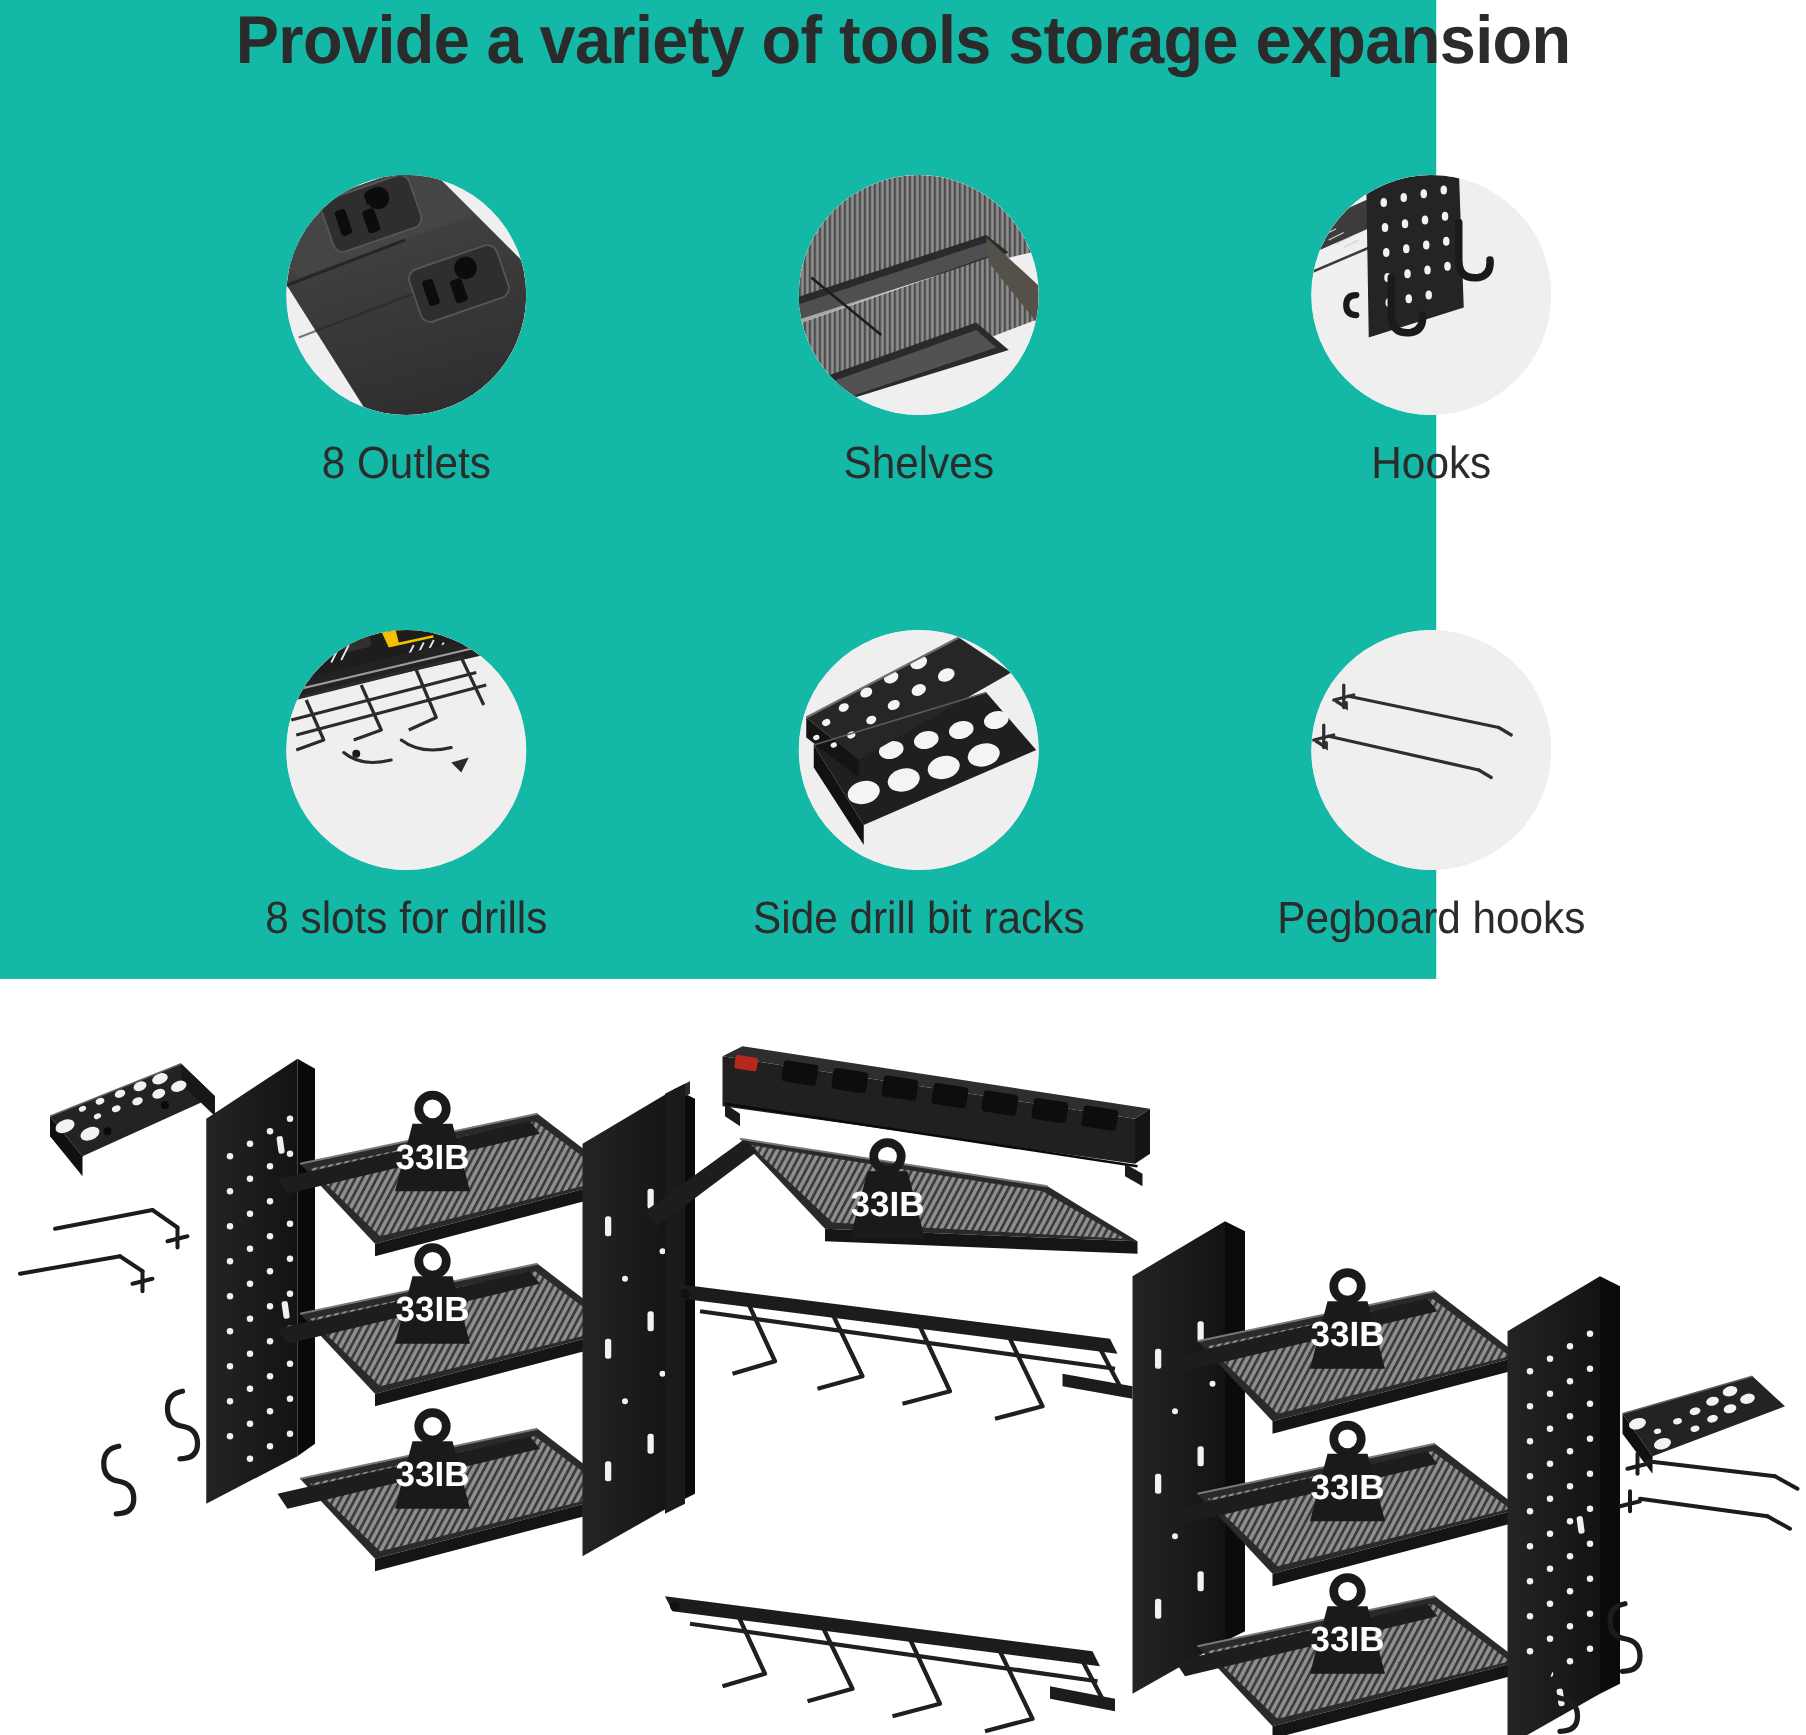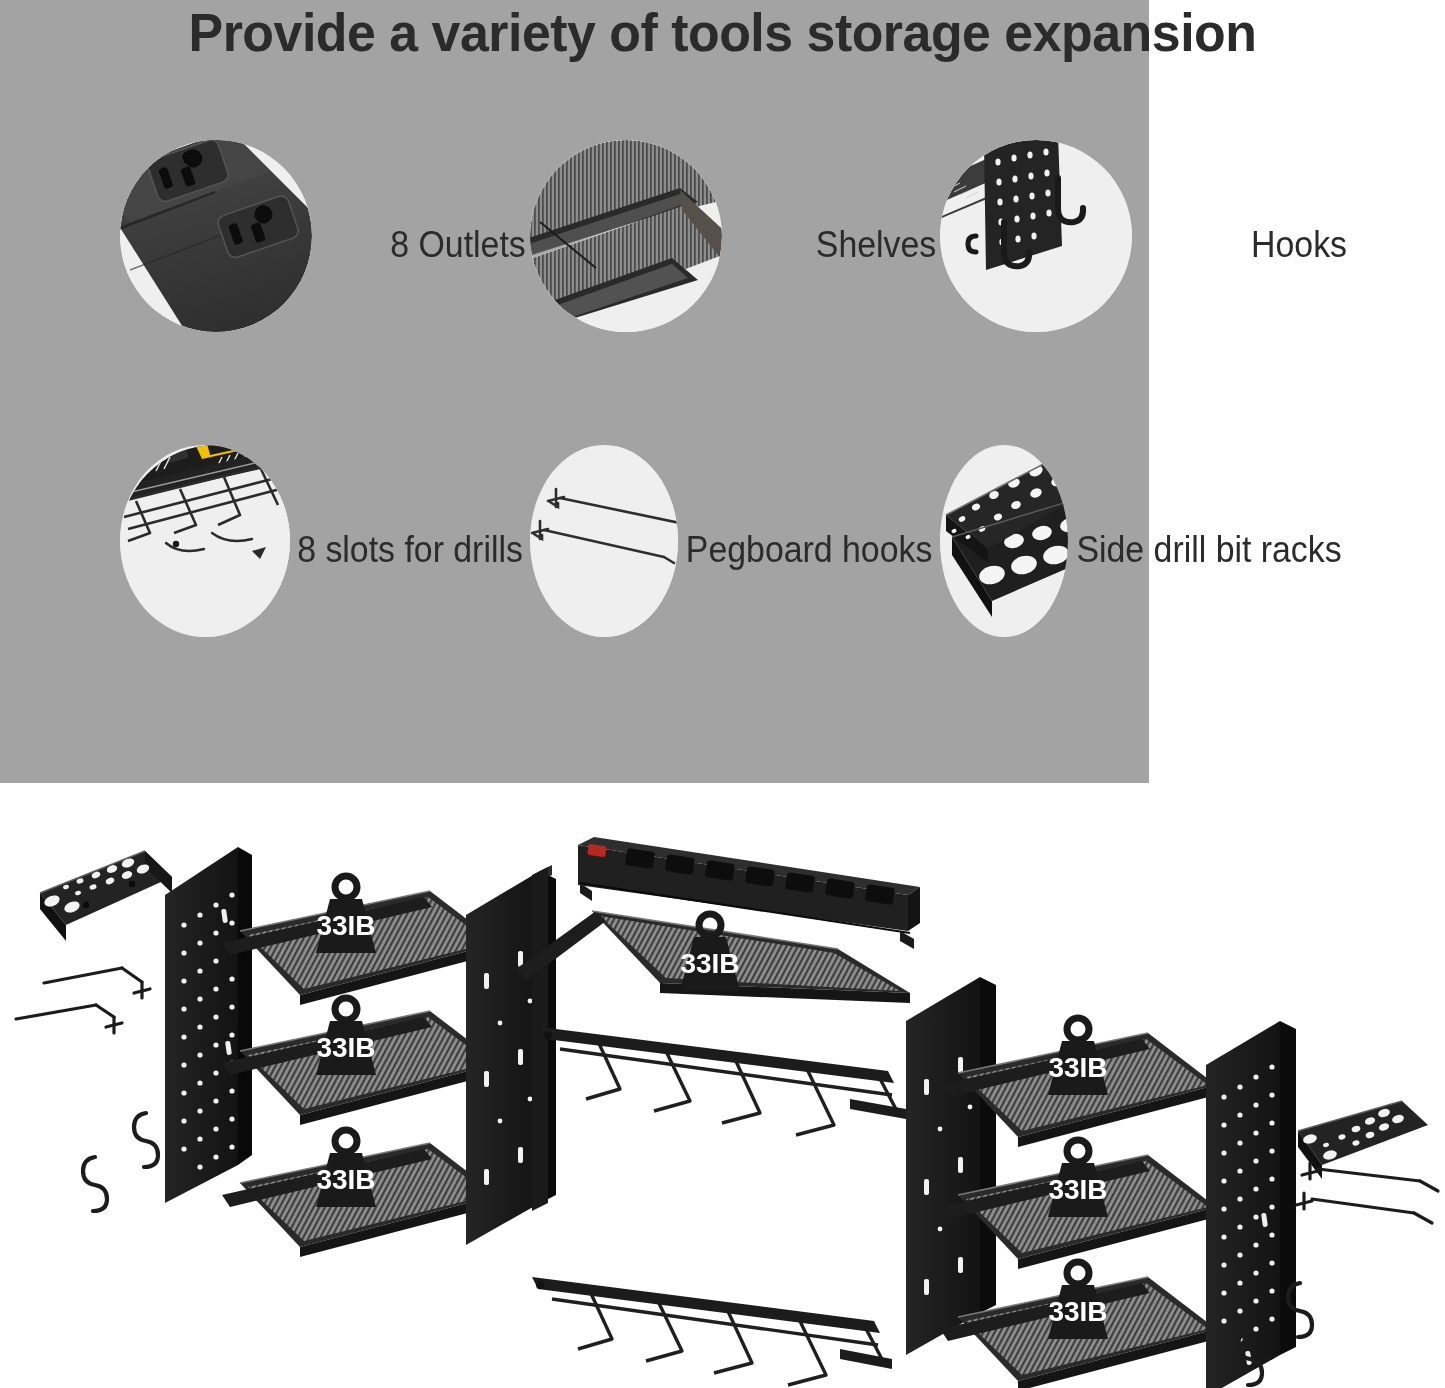--- a/index.html
+++ b/index.html
@@ -4,21 +4,21 @@
 <title>Tool Storage Expansion Infographic</title>
 <style>
   * { box-sizing: border-box; margin: 0; padding: 0; }
   html, body {
     width: 1445px;
     height: 1388px;
     background: #ffffff;
     font-family: "Liberation Sans", sans-serif;
     overflow: hidden;
   }
-  .page { position: relative; width: 1149px; height: 1388px; background: #a3a3a3; }
+  .page { position: relative; width: 1149px; height: 1388px; background: #14b8a6; }
 
   
   .title {
     position: absolute;
     left: 0; top: 2px;
     width: 1445px;
     text-align: center;
     font-family: "Liberation Sans", sans-serif;
     font-weight: bold;
     font-size: 54px;
@@ -34,23 +34,22 @@
   .features {
     position: absolute;
     left: 120px; top: 140px;
     width: 1230px;
   }
   .feat-row { display: flex; }
   .feat-row.row2 { margin-top: 113px; }
   .feature {
     width: 410px;
     display: flex;
-    flex-direction: row;
+    flex-direction: column;
     align-items: center;
-    justify-content: space-between;
   }
   .feat-circle {
     width: 192px; height: 192px;
     border-radius: 50%;
     background: #efefef;
     position: relative;
     overflow: hidden;
   }
   .feat-label {
     margin-top: 17px;
@@ -272,52 +271,20 @@
             </g>
           </svg>
         </div>
         <div class="feat-label">8 slots for drills</div>
       </div>
 
       <div class="feature">
         <div class="feat-circle">
           <svg class="feat-svg" viewBox="0 0 192 192">
             <defs>
-                <clipPath id="clipF">
-                  <circle cx="96" cy="96" r="96"></circle>
-                </clipPath>
-              </defs>
-            <g clip-path="url(#clipF)">
-              <rect x="0" y="0" width="192" height="192" fill="#efefef"></rect>
-
-              <g fill="none" stroke="#2e2e2e" stroke-width="2.6" stroke-linecap="round">
-                <path d="M26 44 L26 62"></path>
-                <path d="M18 56 L34 52"></path>
-                <path d="M30 53 L150 78"></path>
-                <path d="M150 78 L160 84"></path>
-                <path d="M20 57 L28 62 L28 58"></path>
-              </g>
-
-              <g fill="none" stroke="#2e2e2e" stroke-width="2.6" stroke-linecap="round">
-                <path d="M10 76 L10 94"></path>
-                <path d="M2 88 L18 84"></path>
-                <path d="M14 85 L134 112"></path>
-                <path d="M134 112 L144 118"></path>
-                <path d="M4 89 L12 94 L12 90"></path>
-              </g>
-            </g>
-          </svg>
-        </div>
-        <div class="feat-label">Pegboard hooks</div>
-      </div>
-
-      <div class="feature">
-        <div class="feat-circle">
-          <svg class="feat-svg" viewBox="0 0 192 192">
-            <defs>
                 <clipPath id="clipE">
                   <circle cx="96" cy="96" r="96"></circle>
                 </clipPath>
               </defs>
             <g clip-path="url(#clipE)">
               <rect x="0" y="0" width="192" height="192" fill="#efefef"></rect>
 
               <polygon points="12,92 150,50 190,96 52,156" fill="#1f1f1f"></polygon>
               <polygon points="12,92 52,156 52,172 12,110" fill="#111"></polygon>
               <g fill="#f4f4f4">
@@ -346,20 +313,52 @@
                 <ellipse cx="42" cy="84" rx="3.4" ry="2.6" transform="rotate(-25 42 84)"></ellipse>
                 <ellipse cx="28" cy="92" rx="2.6" ry="2" transform="rotate(-25 28 92)"></ellipse>
                 <ellipse cx="14" cy="86" rx="2.6" ry="2" transform="rotate(-25 14 86)"></ellipse>
               </g>
               <polyline points="6,70 128,6" stroke="#6e6e6e" stroke-width="1.6" fill="none"></polyline>
               <polyline points="12,92 150,50" stroke="#5c5c5c" stroke-width="1.4" fill="none"></polyline>
             </g>
           </svg>
         </div>
         <div class="feat-label">Side drill bit racks</div>
+      </div>
+
+      <div class="feature">
+        <div class="feat-circle">
+          <svg class="feat-svg" viewBox="0 0 192 192">
+            <defs>
+                <clipPath id="clipF">
+                  <circle cx="96" cy="96" r="96"></circle>
+                </clipPath>
+              </defs>
+            <g clip-path="url(#clipF)">
+              <rect x="0" y="0" width="192" height="192" fill="#efefef"></rect>
+
+              <g fill="none" stroke="#2e2e2e" stroke-width="2.6" stroke-linecap="round">
+                <path d="M26 44 L26 62"></path>
+                <path d="M18 56 L34 52"></path>
+                <path d="M30 53 L150 78"></path>
+                <path d="M150 78 L160 84"></path>
+                <path d="M20 57 L28 62 L28 58"></path>
+              </g>
+
+              <g fill="none" stroke="#2e2e2e" stroke-width="2.6" stroke-linecap="round">
+                <path d="M10 76 L10 94"></path>
+                <path d="M2 88 L18 84"></path>
+                <path d="M14 85 L134 112"></path>
+                <path d="M134 112 L144 118"></path>
+                <path d="M4 89 L12 94 L12 90"></path>
+              </g>
+            </g>
+          </svg>
+        </div>
+        <div class="feat-label">Pegboard hooks</div>
       </div>
     </div>
   </div>
 
   <div class="diagram">
     <svg width="1445" height="643" viewBox="0 0 1445 643" xmlns="http://www.w3.org/2000/svg">
       <defs>
         <pattern id="meshD" width="5" height="5" patternUnits="userSpaceOnUse" patternTransform="rotate(28)">
           <rect width="5" height="5" fill="#8f8f8f"></rect>
           <rect x="0" y="0" width="2.2" height="5" fill="#3d3d3d"></rect>

